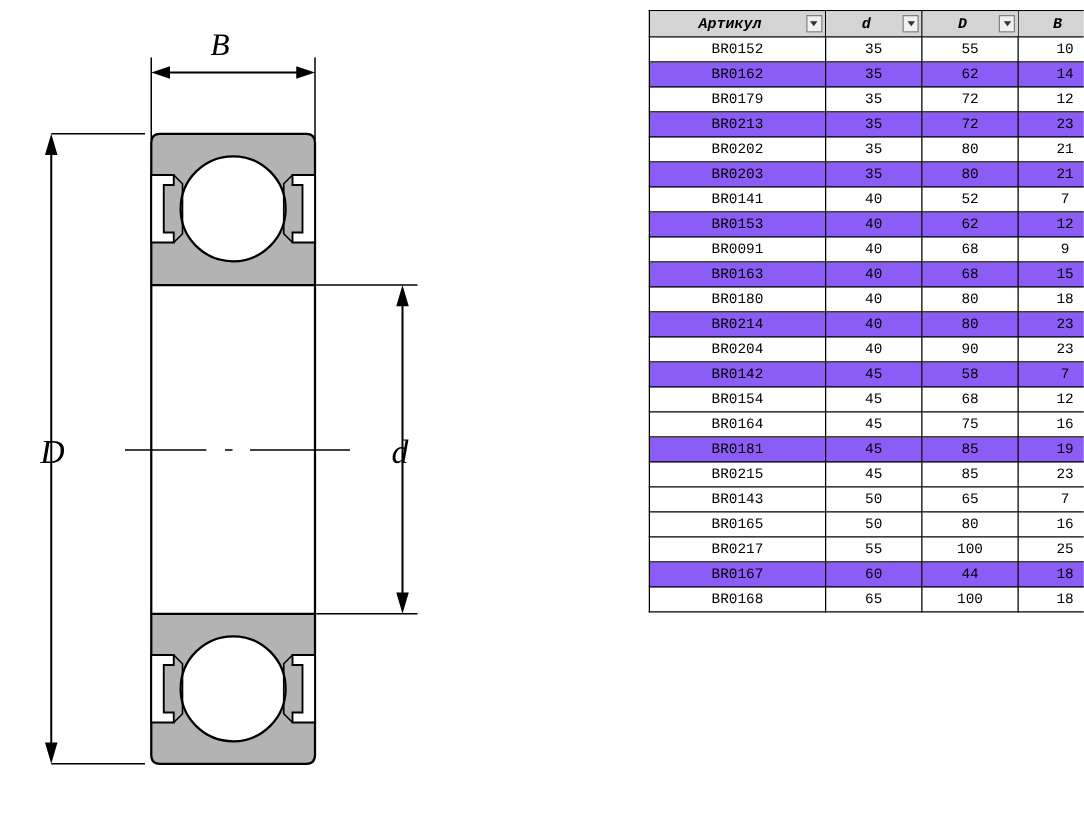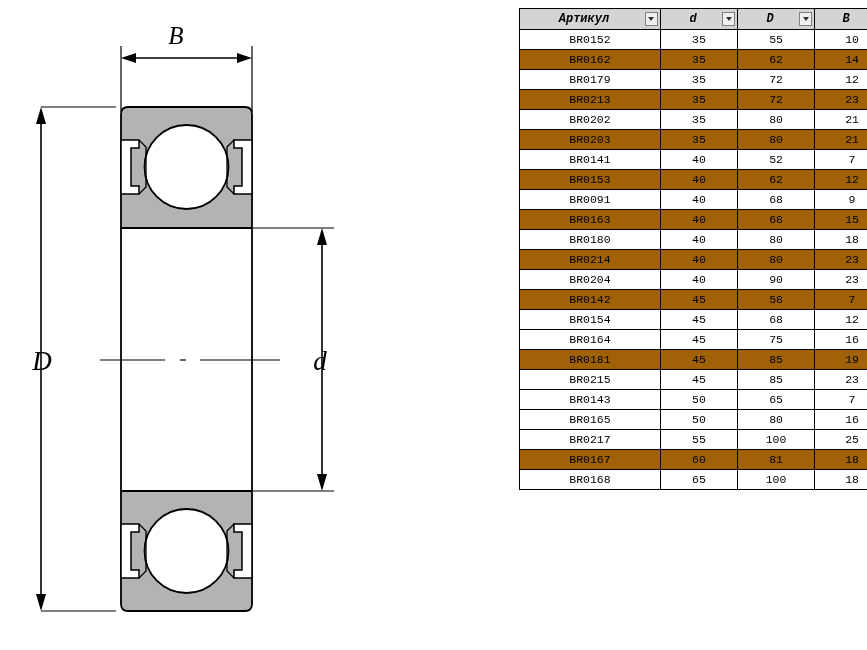--- a/index.html
+++ b/index.html
@@ -73,21 +73,21 @@
     font-style: italic;
     font-weight: bold;
     font-size: 12px;
     position: relative;
     height: 21px;
   }
   table.datatable tbody tr.odd td {
     background: #ffffff;
   }
   table.datatable tbody tr.even td {
-    background: #a16207;
+    background: #8b5cf6;
   }
   td.col-art, th.col-art { width: 128px; }
   td.col-d, th.col-d { width: 70px; }
   td.col-D, th.col-D { width: 70px; }
   td.col-B, th.col-B { width: 68px; }
 
   .filter-btn {
     position: absolute;
     right: 2px;
     top: 3px;
@@ -351,21 +351,21 @@
           </tr>
           <tr class="odd">
             <td class="col-art">BR0217</td>
             <td class="col-d">55</td>
             <td class="col-D">100</td>
             <td class="col-B">25</td>
           </tr>
           <tr class="even">
             <td class="col-art">BR0167</td>
             <td class="col-d">60</td>
-            <td class="col-D">81</td>
+            <td class="col-D">44</td>
             <td class="col-B">18</td>
           </tr>
           <tr class="odd">
             <td class="col-art">BR0168</td>
             <td class="col-d">65</td>
             <td class="col-D">100</td>
             <td class="col-B">18</td>
           </tr>
         </tbody>
     </table>

